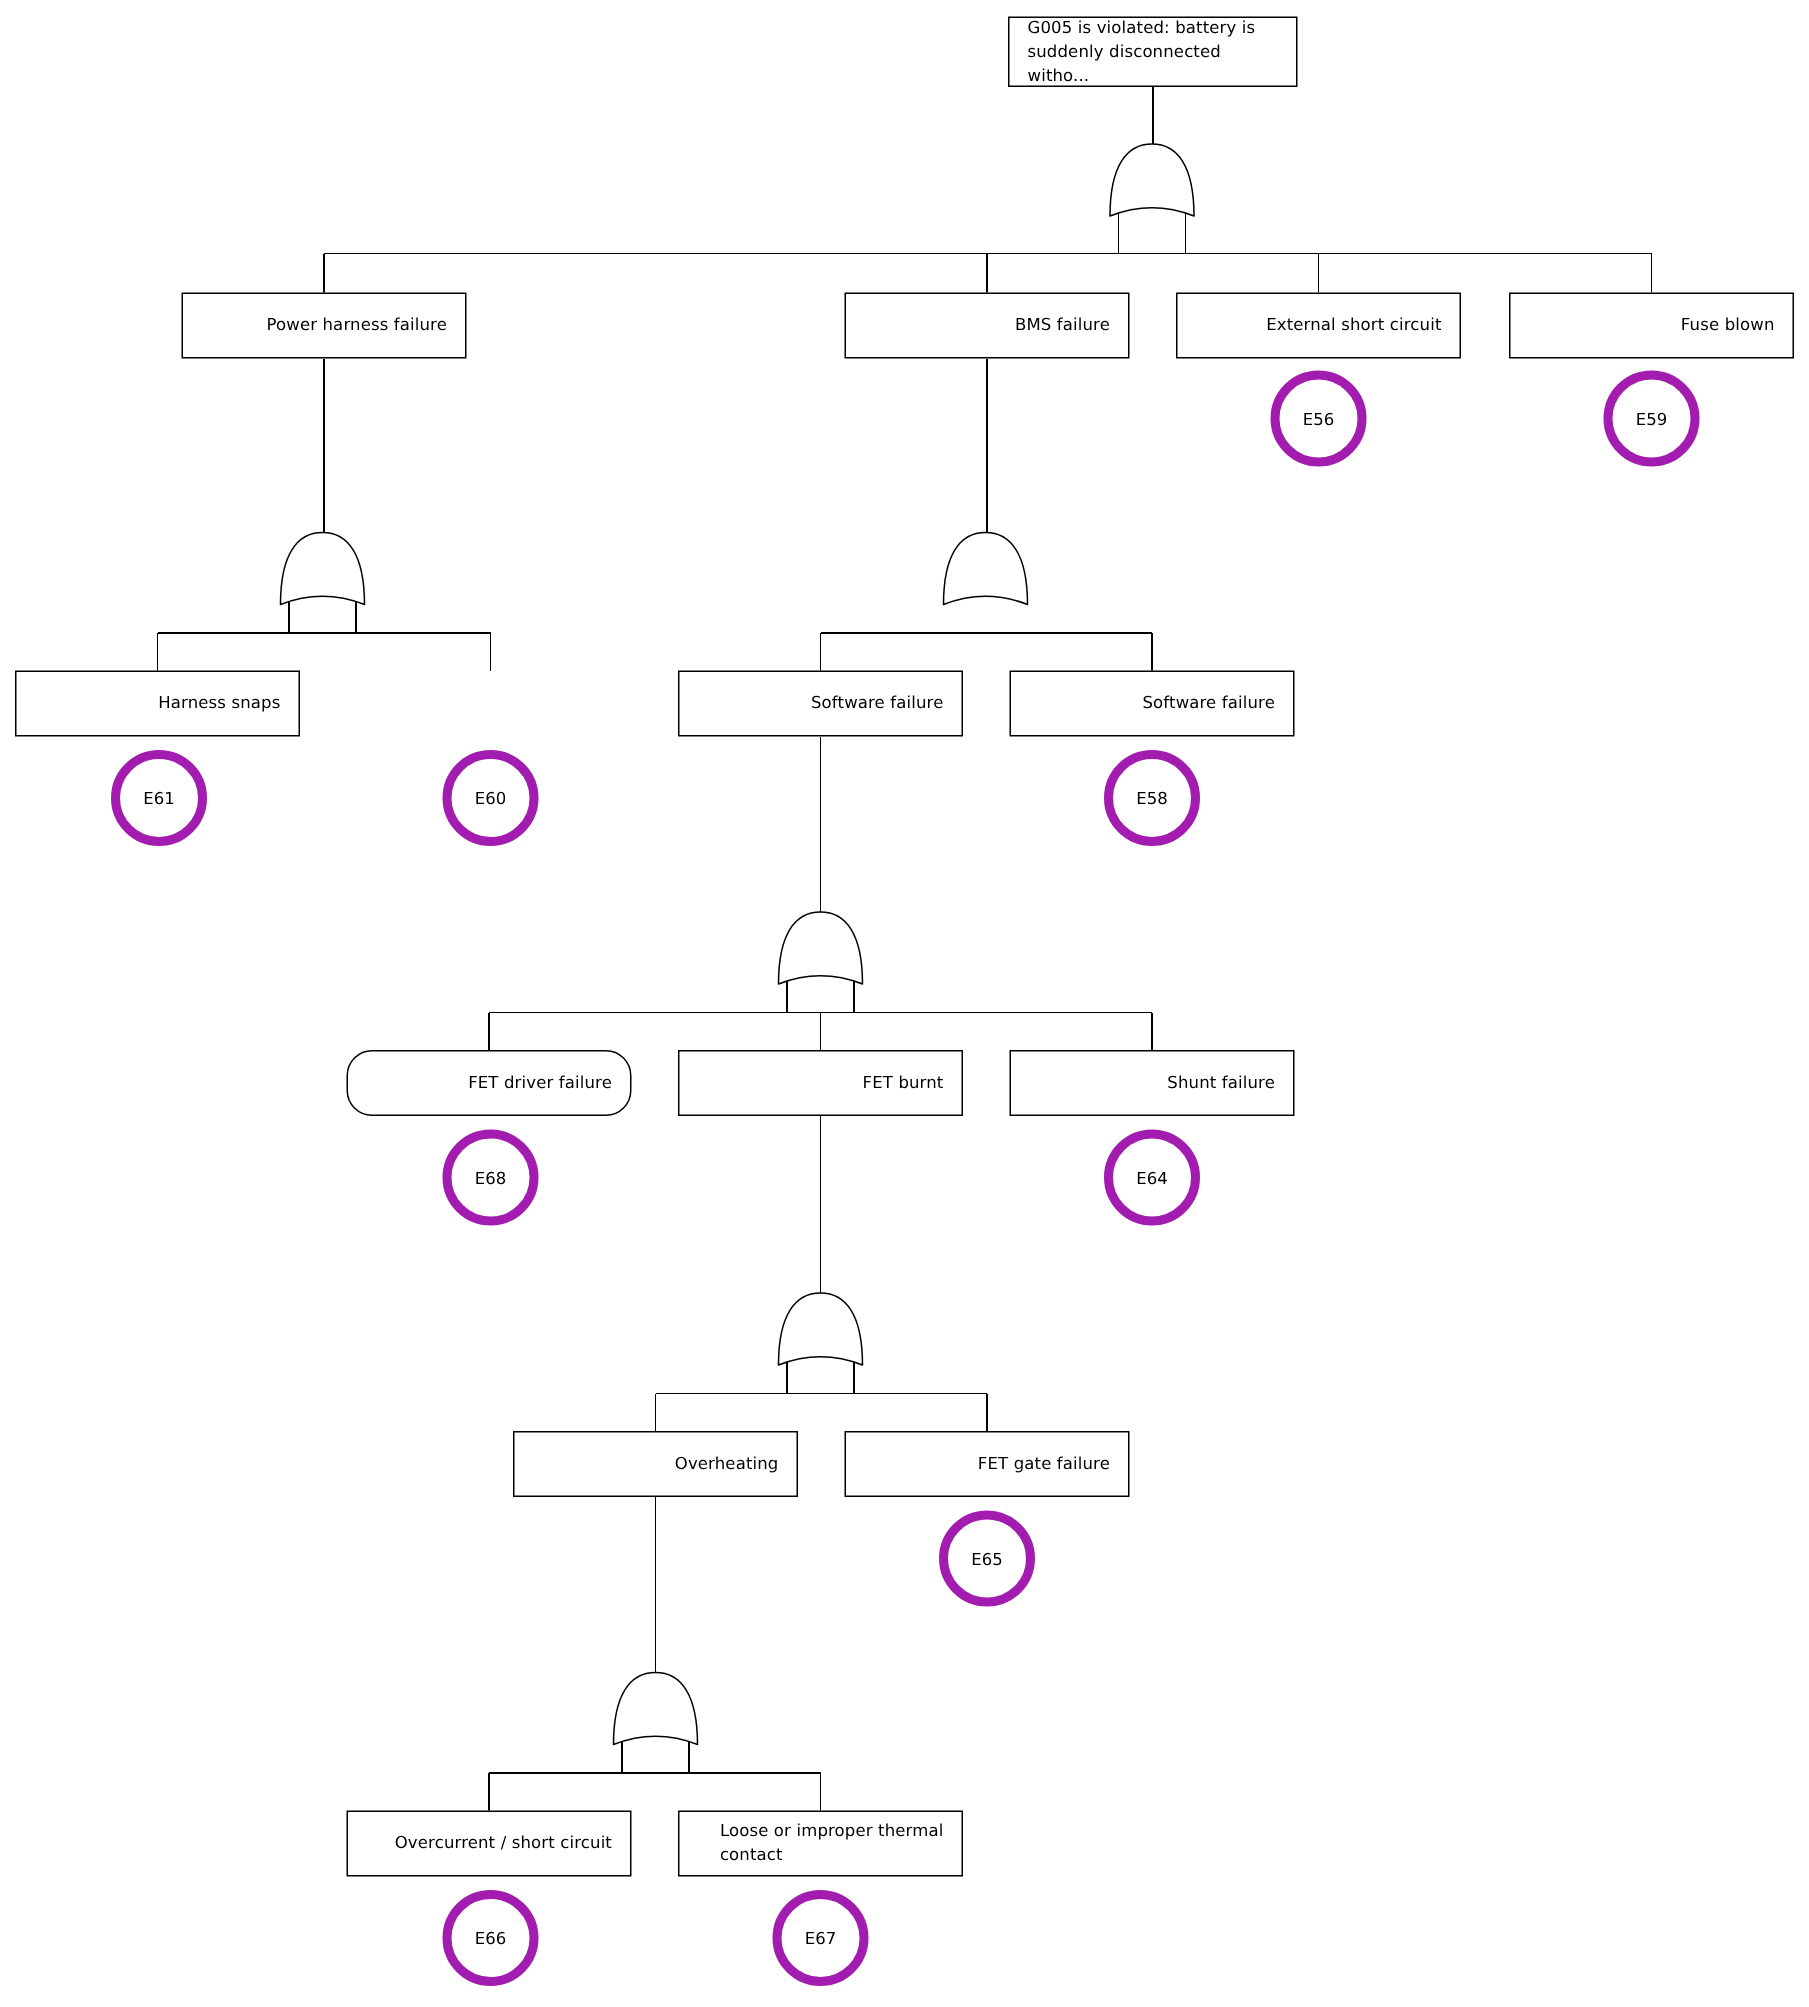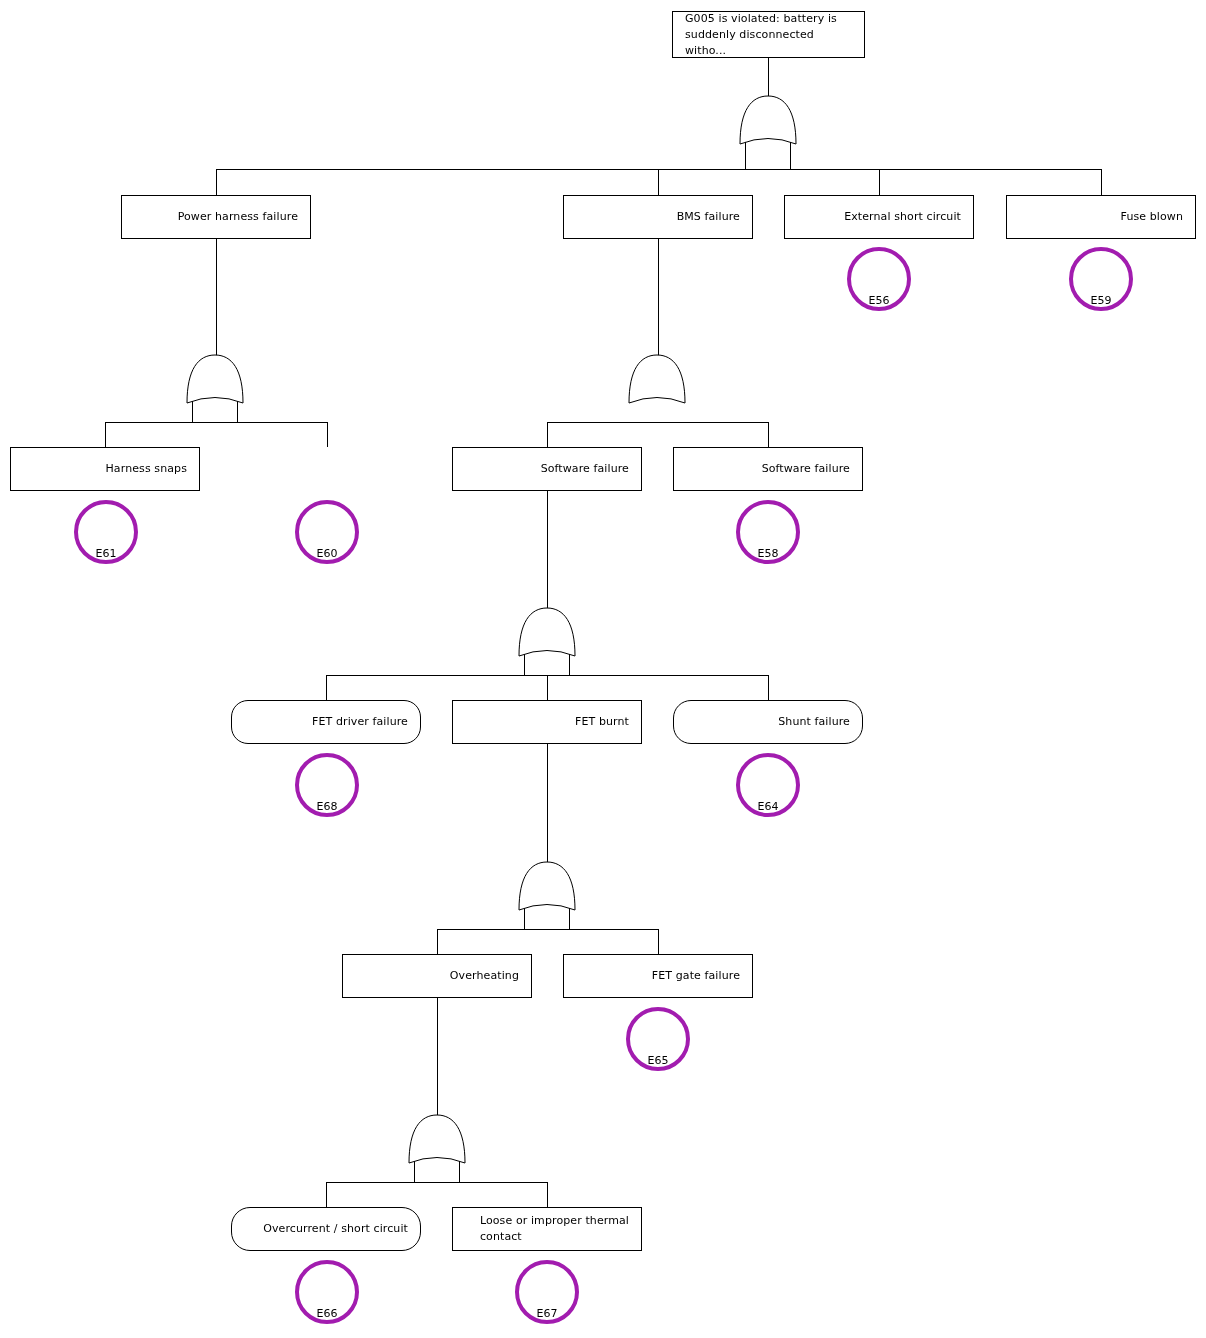--- a/index.html
+++ b/index.html
@@ -43,25 +43,25 @@
     text-align: left;
   }
   .node-box .box-label {
     display: block;
     padding: 0 12px;
     white-space: pre-line;
   }
   .event-circle {
     position: absolute;
     box-sizing: border-box;
-    border: 4px solid #a21caf;
+    border: 6px solid #a21caf;
     border-radius: 50%;
     background: #ffffff;
     display: flex;
-    align-items: flex-end;
+    align-items: center;
     justify-content: center;
     font-size: 11px;
     color: #000000;
     z-index: 5;
   }
 </style>
 </head>
 <body>
 
 <div id="fta-canvas">
@@ -136,30 +136,30 @@
     </div>
     <div class="node-box" style="left: 673px; top: 447px; width: 190px; height: 44px;">
       <span class="box-label">Software failure</span>
     </div>
     <div class="node-box" style="left: 231px; top: 700px; width: 190px; height: 44px; border-radius: 17px;">
       <span class="box-label">FET driver failure</span>
     </div>
     <div class="node-box" style="left: 452px; top: 700px; width: 190px; height: 44px;">
       <span class="box-label">FET burnt</span>
     </div>
-    <div class="node-box" style="left: 673px; top: 700px; width: 190px; height: 44px; border-radius: 18px;">
+    <div class="node-box" style="left: 673px; top: 700px; width: 190px; height: 44px;">
       <span class="box-label">Shunt failure</span>
     </div>
     <div class="node-box" style="left: 342px; top: 954px; width: 190px; height: 44px; padding-left: 29px;">
       <span class="box-label">Overheating</span>
     </div>
     <div class="node-box" style="left: 563px; top: 954px; width: 190px; height: 44px;">
       <span class="box-label">FET gate failure</span>
     </div>
-    <div class="node-box" style="left: 231px; top: 1207px; width: 190px; height: 44px; border-radius: 19px;">
+    <div class="node-box" style="left: 231px; top: 1207px; width: 190px; height: 44px;">
       <span class="box-label">Overcurrent / short circuit</span>
     </div>
     <div class="node-box align-left" style="left: 452px; top: 1207px; width: 190px; height: 44px;">
       <span class="box-label">Loose or improper thermal
 contact</span>
     </div>
     <div class="event-circle" style="left: 847px; top: 247px; width: 64px; height: 64px;">
       <span>E56</span>
     </div>
     <div class="event-circle" style="left: 1069px; top: 247px; width: 64px; height: 64px;">

